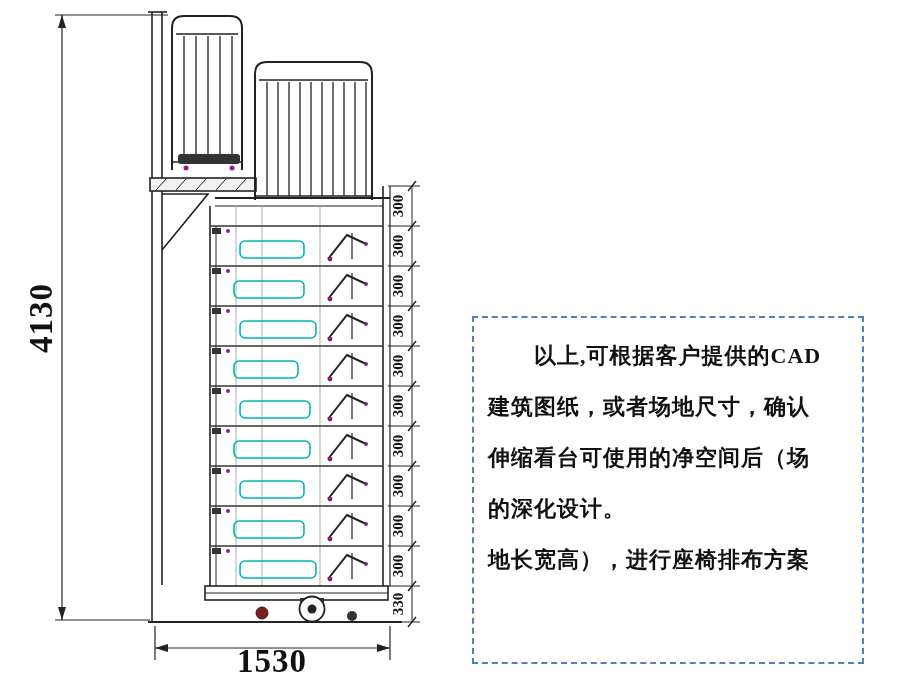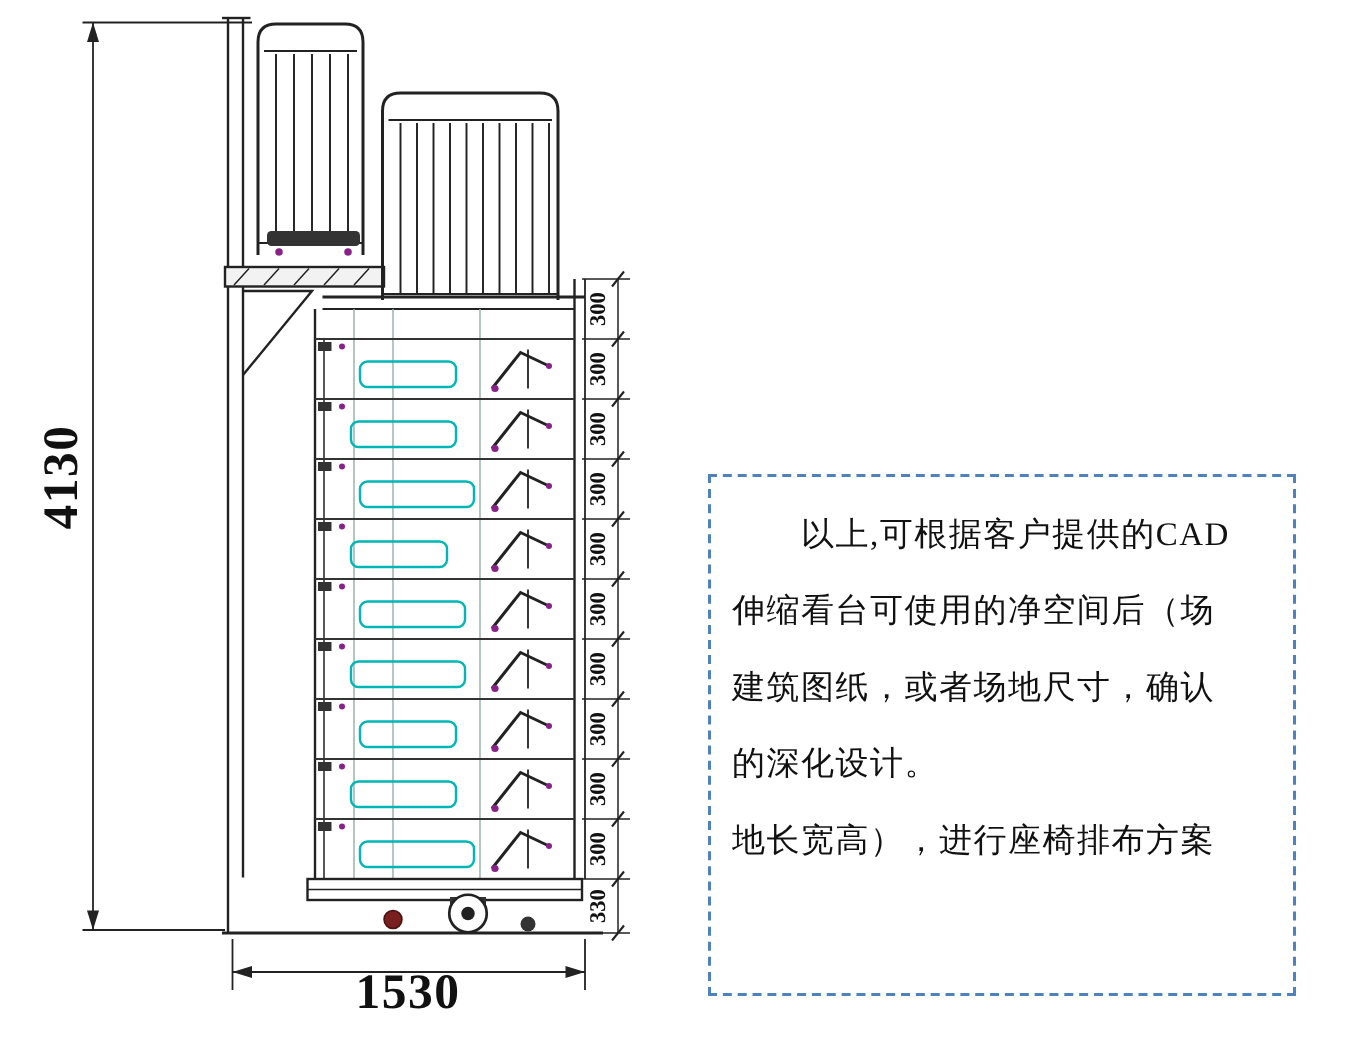--- a/index.html
+++ b/index.html
@@ -4,21 +4,21 @@
 <style>
   html,body{margin:0;padding:0;background:#ffffff;}
   .page{position:relative;width:900px;height:691px;background:#ffffff;overflow:hidden;
         font-family:"Liberation Serif",serif;}
   svg{position:absolute;left:0;top:0;}
   .dim-text{font-family:"Liberation Serif",serif;fill:#111;}
   .dim-big{font-size:33px;font-weight:600;letter-spacing:1px;}
   .dim-small{font-size:15px;font-weight:600;}
   .note-box{position:absolute;left:472px;top:316px;width:392px;height:348px;
             box-sizing:border-box;border:2px dashed #4f81bd;background:#ffffff;
-            padding:12px 14px;color:#111;font-size:22px;}
+            padding:12px 14px;color:#111;font-size:22px;font-weight:bold;}
   .note-line{line-height:51px;white-space:pre-wrap;letter-spacing:1px;}
 </style>
 </head>
 <body>
 
 <div class="page">
 
   <svg width="900" height="691" viewBox="0 0 900 691">
 
     <g stroke="#222" stroke-width="1.2" fill="none">
@@ -231,19 +231,19 @@
       <line x1="390" y1="626" x2="390" y2="660"></line>
       <line x1="155" y1="648" x2="390" y2="648"></line>
       <polygon points="155,648 168,644 168,652" fill="#222" stroke="none"></polygon>
       <polygon points="390,648 377,644 377,652" fill="#222" stroke="none"></polygon>
     </g>
     <text class="dim-text dim-big" x="272" y="672" text-anchor="middle">1530</text>
   </svg>
 
   <div class="note-box" style="border-color: rgb(79, 129, 189);">
     <div class="note-line">　　以上,可根据客户提供的CAD</div>
+    <div class="note-line">建筑图纸，或者场地尺寸，确认</div>
     <div class="note-line">伸缩看台可使用的净空间后（场</div>
-    <div class="note-line">建筑图纸，或者场地尺寸，确认</div>
     <div class="note-line">的深化设计。</div>
     <div class="note-line">地长宽高），进行座椅排布方案</div>
   </div>
 
 </div>
 
 </body></html>

